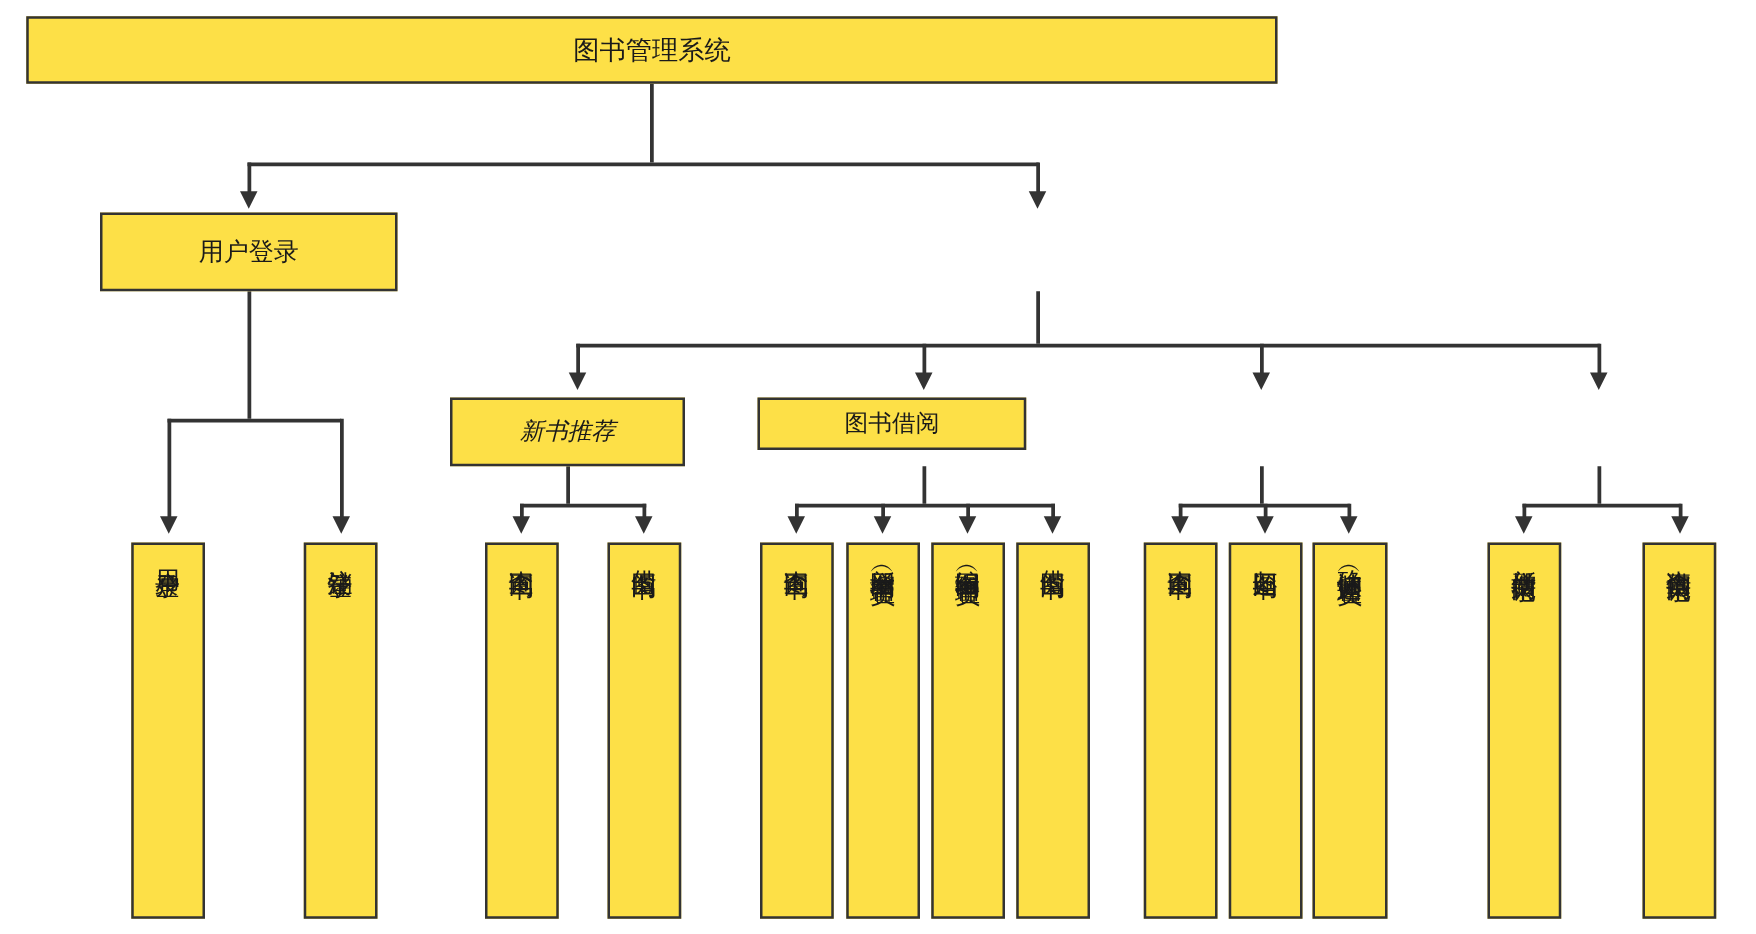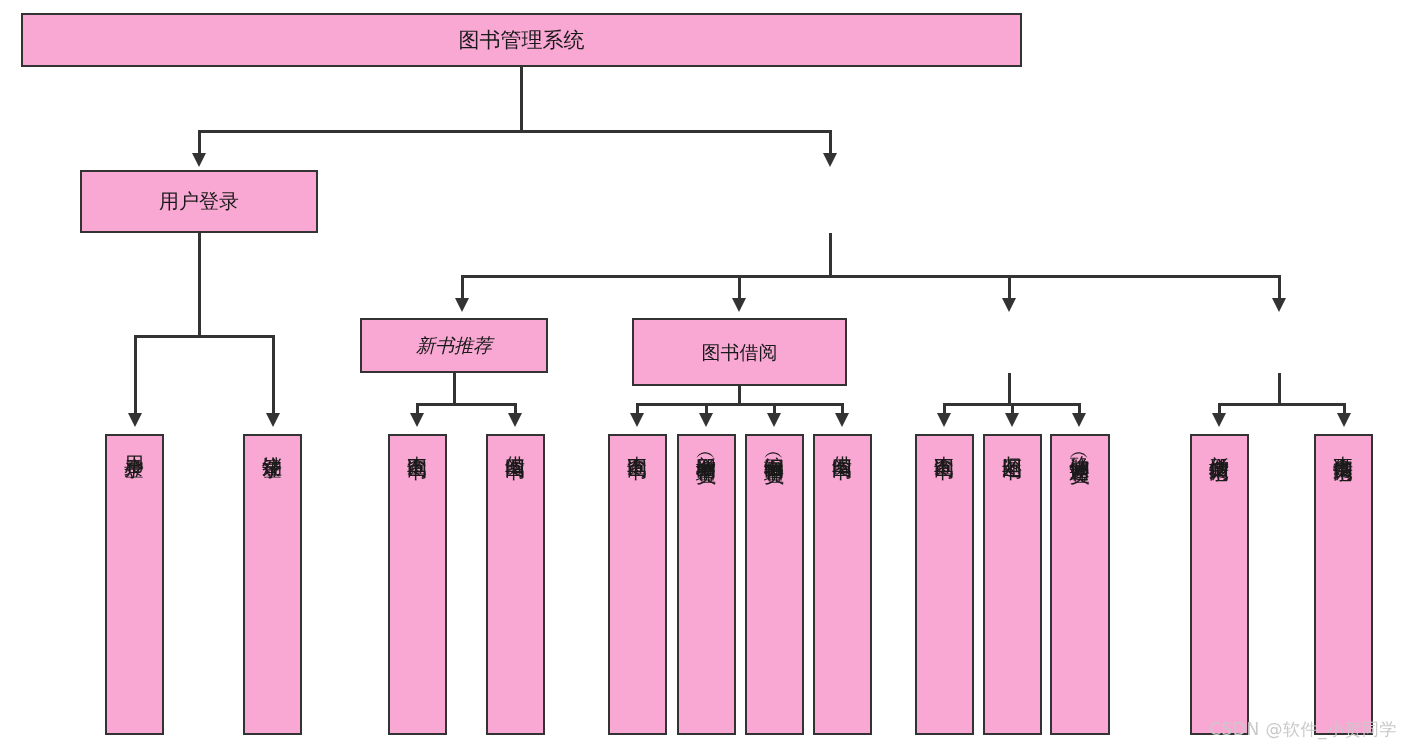--- a/index.html
+++ b/index.html
@@ -14,21 +14,21 @@
     position: relative;
     width: 1405px;
     height: 747px;
     background: #ffffff;
     overflow: hidden;
   }
   .node {
     position: absolute;
     box-sizing: border-box;
     border: 2.5px solid #333333;
-    background: #f9a8d4;
+    background: #fde047;
     display: flex;
     align-items: center;
     justify-content: center;
     color: #1a1a1a;
   }
   .node .label {
     text-align: center;
     line-height: 1.18;
     white-space: nowrap;
   }
@@ -152,21 +152,21 @@
     <span class="label">图书管理系统</span>
   </div>
 
   <div class="node lvl2" style="left:80px; top:170px; width:238px; height:63px;">
     <span class="label">用户登录</span>
   </div>
 
   <div class="node lvl3" style="left:360px; top:318px; width:188px; height:55px;font-style:italic;">
     <span class="label">新书推荐</span>
   </div>
-  <div class="node lvl3" style="left:632px; top:318px; width:215px; height:68px;">
+  <div class="node lvl3" style="left:606px; top:318px; width:215px; height:42px;">
     <span class="label">图书借阅</span>
   </div>
 
   <div class="node leaf" style="left:105px; top:434px; width:59px; height:301px;">
     <span class="label">用户登录</span>
   </div>
   <div class="node leaf" style="left:243px; top:434px; width:59px; height:301px;">
     <span class="label">注销登录</span>
   </div>
   <div class="node leaf" style="left:388px; top:434px; width:59px; height:301px;">
@@ -196,14 +196,13 @@
   <div class="node leaf" style="left:1050px; top:434px; width:60px; height:301px;">
     <span class="label">确认归还（管理员）</span>
   </div>
   <div class="node leaf" style="left:1190px; top:434px; width:59px; height:301px;">
     <span class="label">新增借阅记录</span>
   </div>
   <div class="node leaf" style="left:1314px; top:434px; width:59px; height:301px;">
     <span class="label">查询借阅记录</span>
   </div>
 
-  <div id="watermark">CSDN @软件_小贺同学</div>
 </div>
 
 </body></html>

